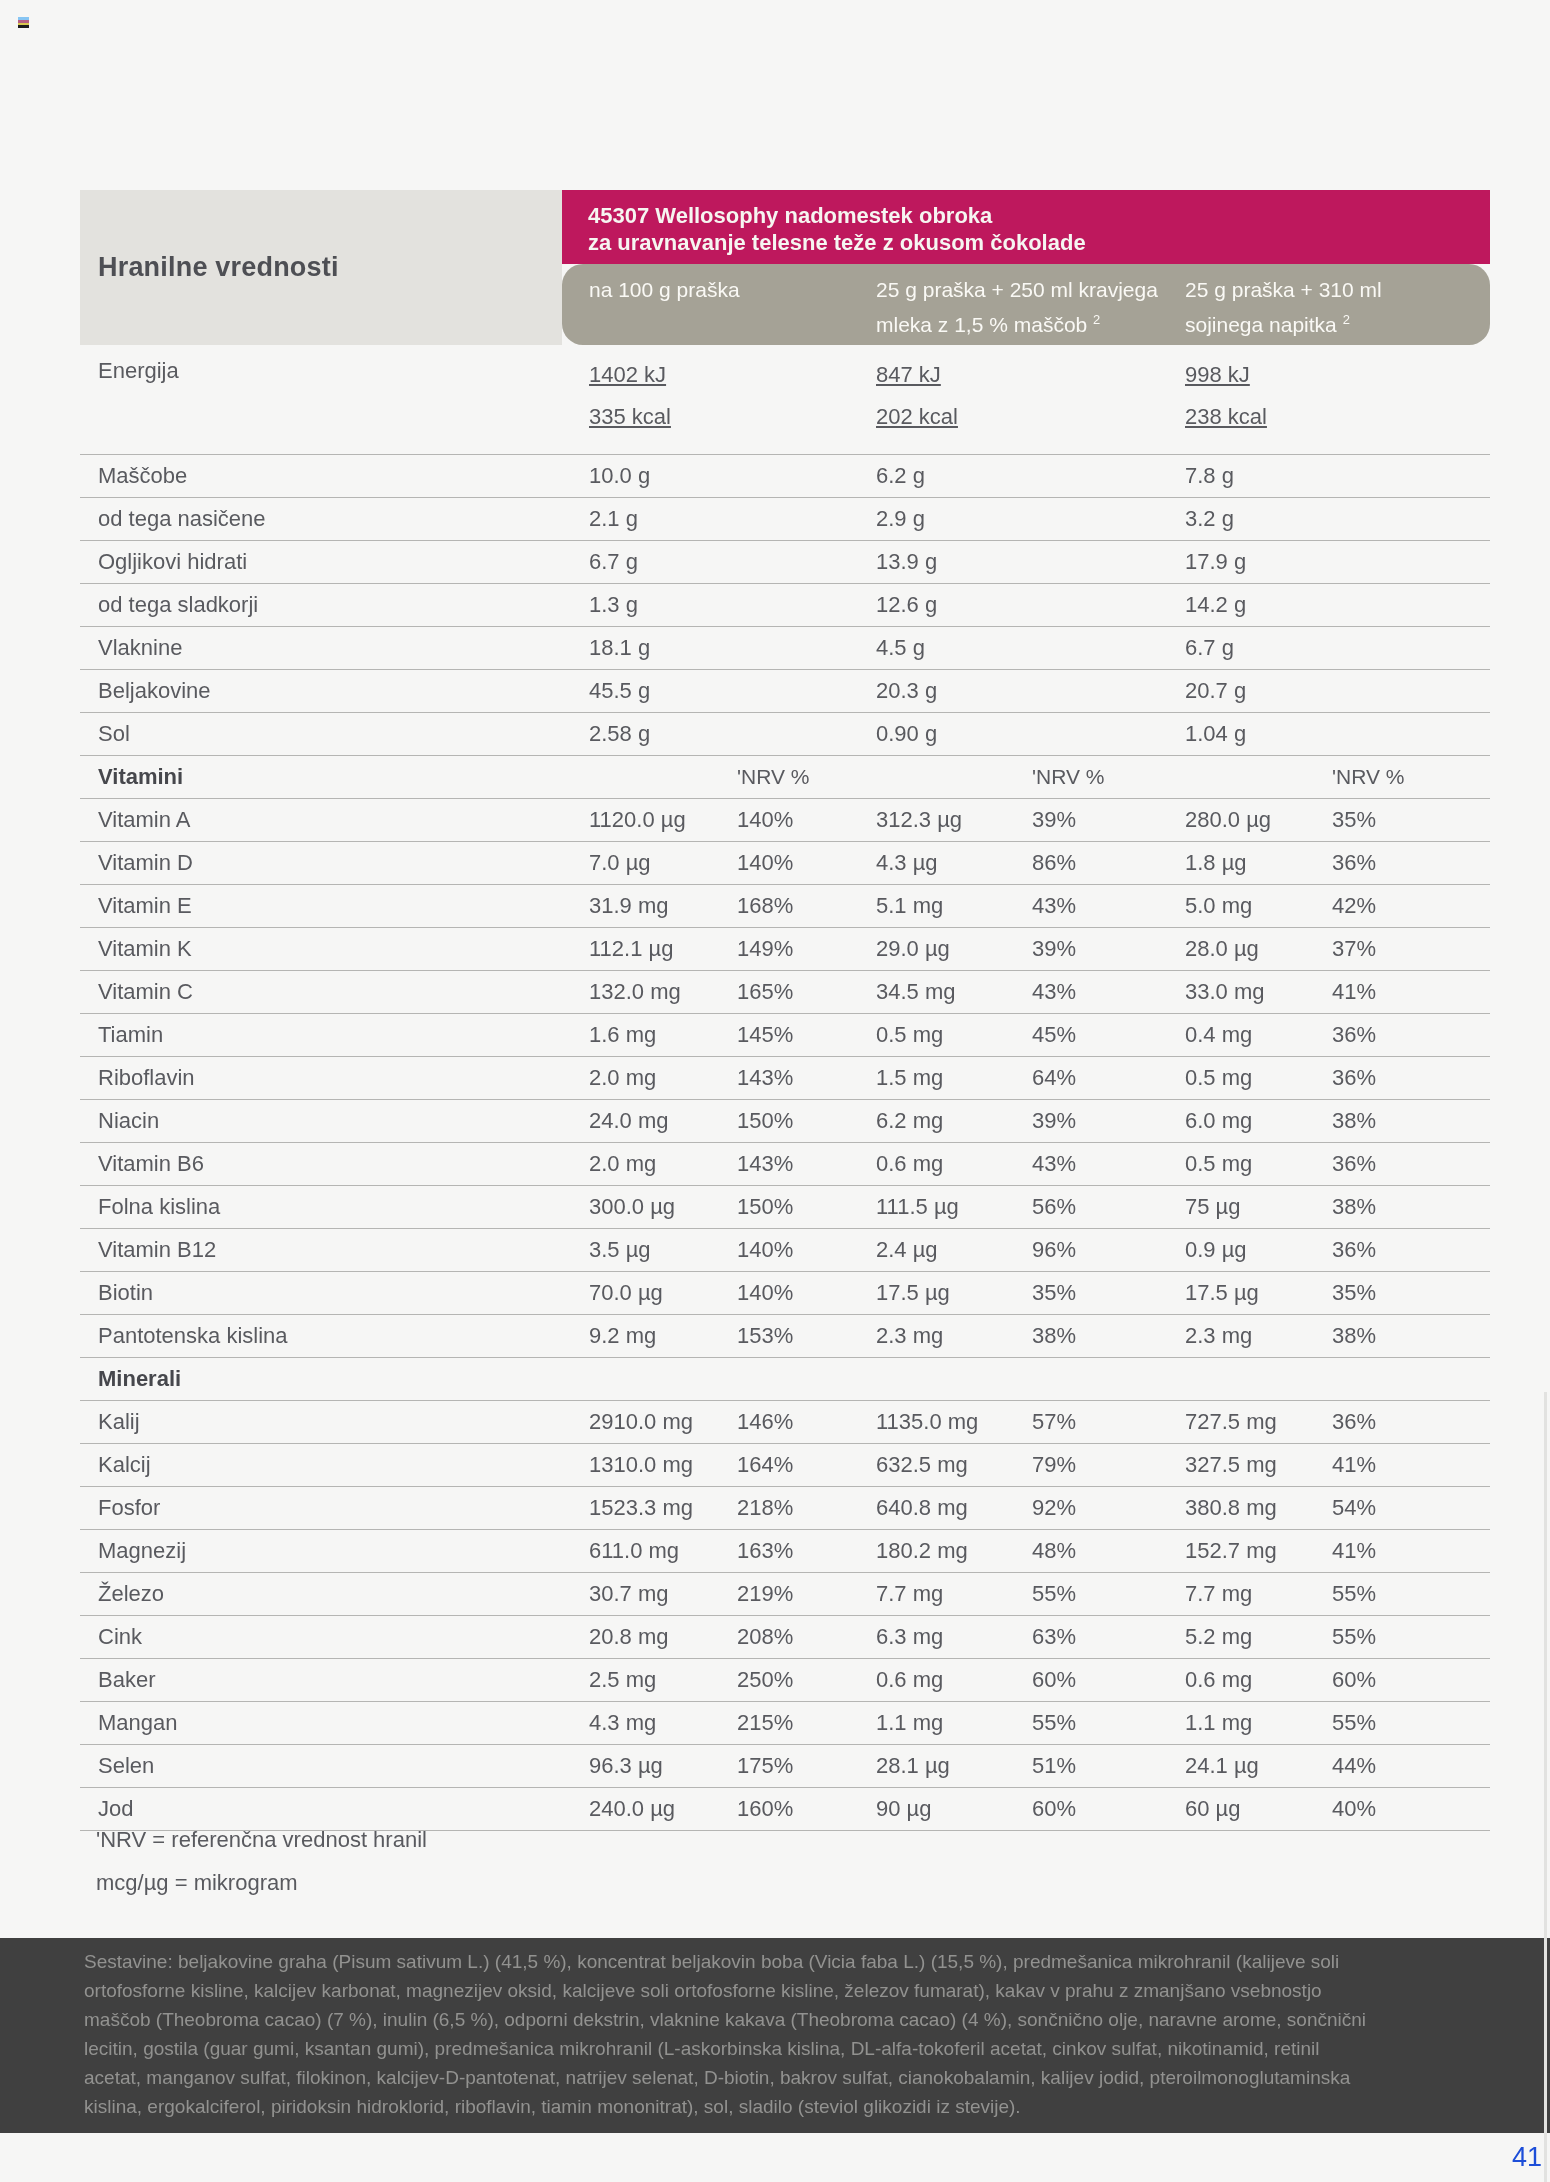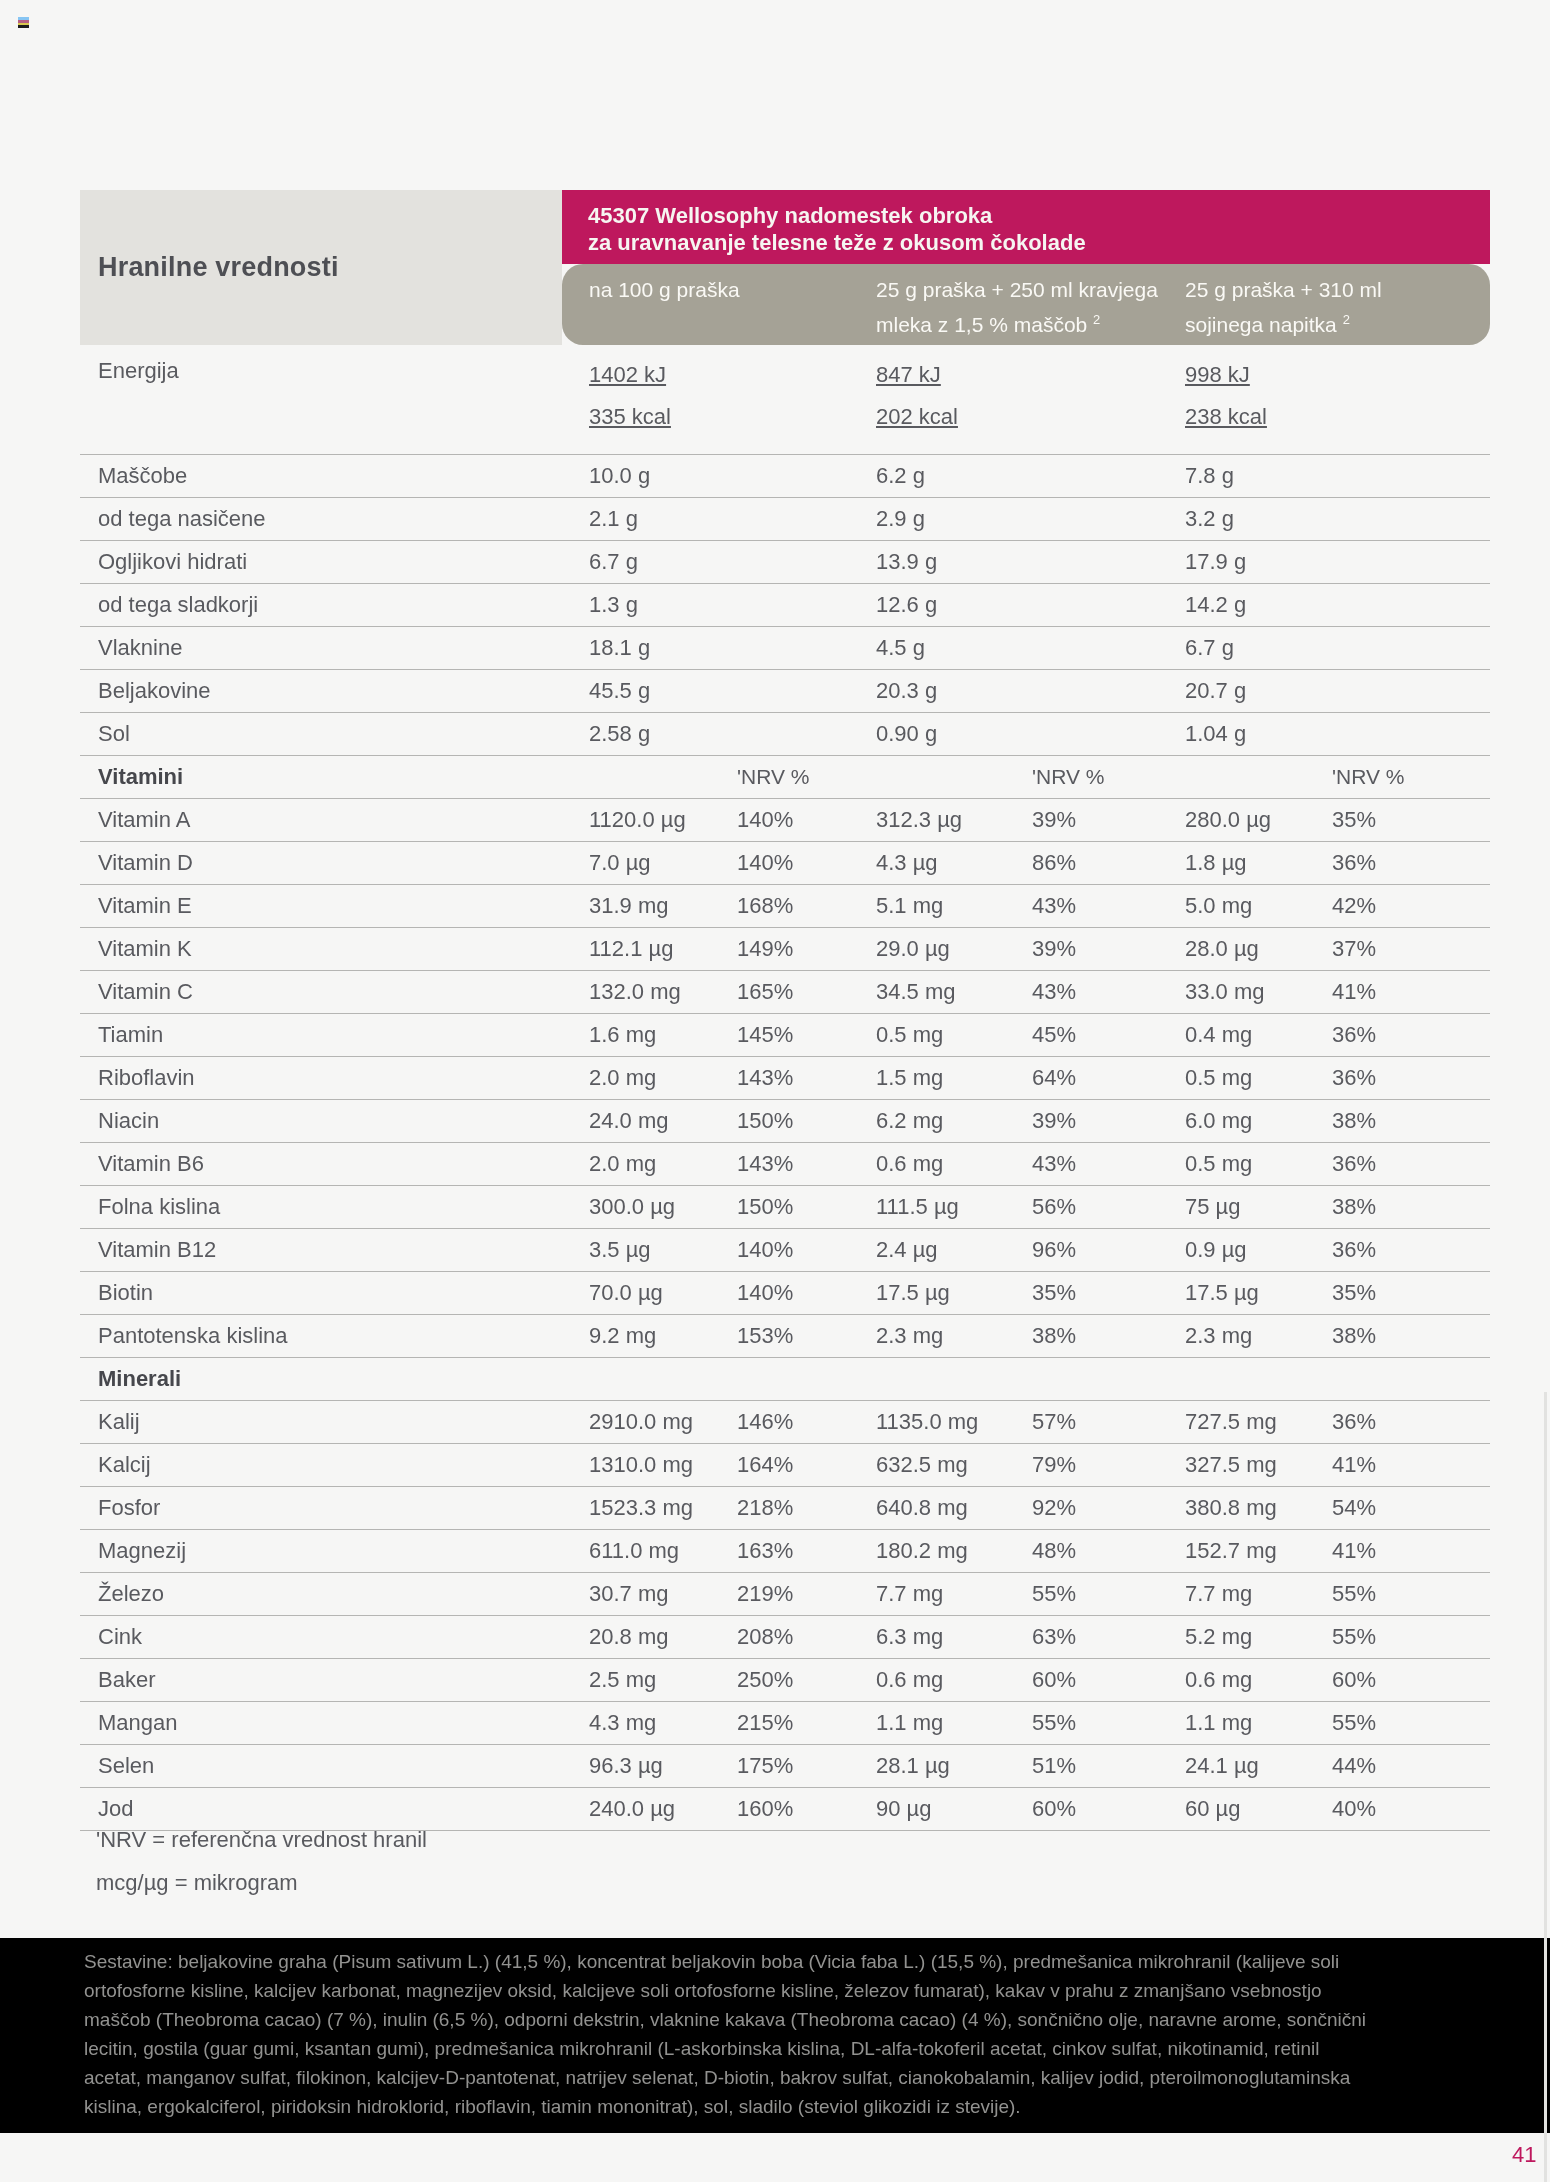--- a/index.html
+++ b/index.html
@@ -32,25 +32,25 @@
   .row.energy .cell2{line-height:42px;padding-top:9px;text-decoration:underline;}
   .row.energy .label{padding-top:13px;}
   .row.section .label{font-weight:bold;color:#46474c;}
   .nrv-h{font-size:21px;color:#595a5f;}
 
   
   .footnotes{position:absolute;left:96px;top:1818px;font-size:22px;
     color:#595a5f;line-height:43px;}
 
   
-  .ingredients{position:absolute;left:0;top:1938px;width:1550px;background:#000000;
+  .ingredients{position:absolute;left:0;top:1938px;width:1550px;background:#404040;
     box-sizing:border-box;padding:9px 40px 12px 84px;}
   .ingredients div{font-size:19px;line-height:29px;color:#929290;white-space:nowrap;}
 
-  .page-number{position:absolute;left:1512px;top:2142px;font-size:22px;color:#be185d;}
+  .page-number{position:absolute;left:1512px;top:2142px;font-size:27px;color:#1d4ed8;}
   .edge-line{position:absolute;left:1544px;top:1392px;width:3px;height:790px;background:#e2e2e0;}
 </style>
 </head>
 <body>
 
 <div id="page">
 
   <div class="corner-mark">
       <div style="background: rgb(135, 197, 243);"></div>
       <div style="background: rgb(182, 95, 130);"></div>

